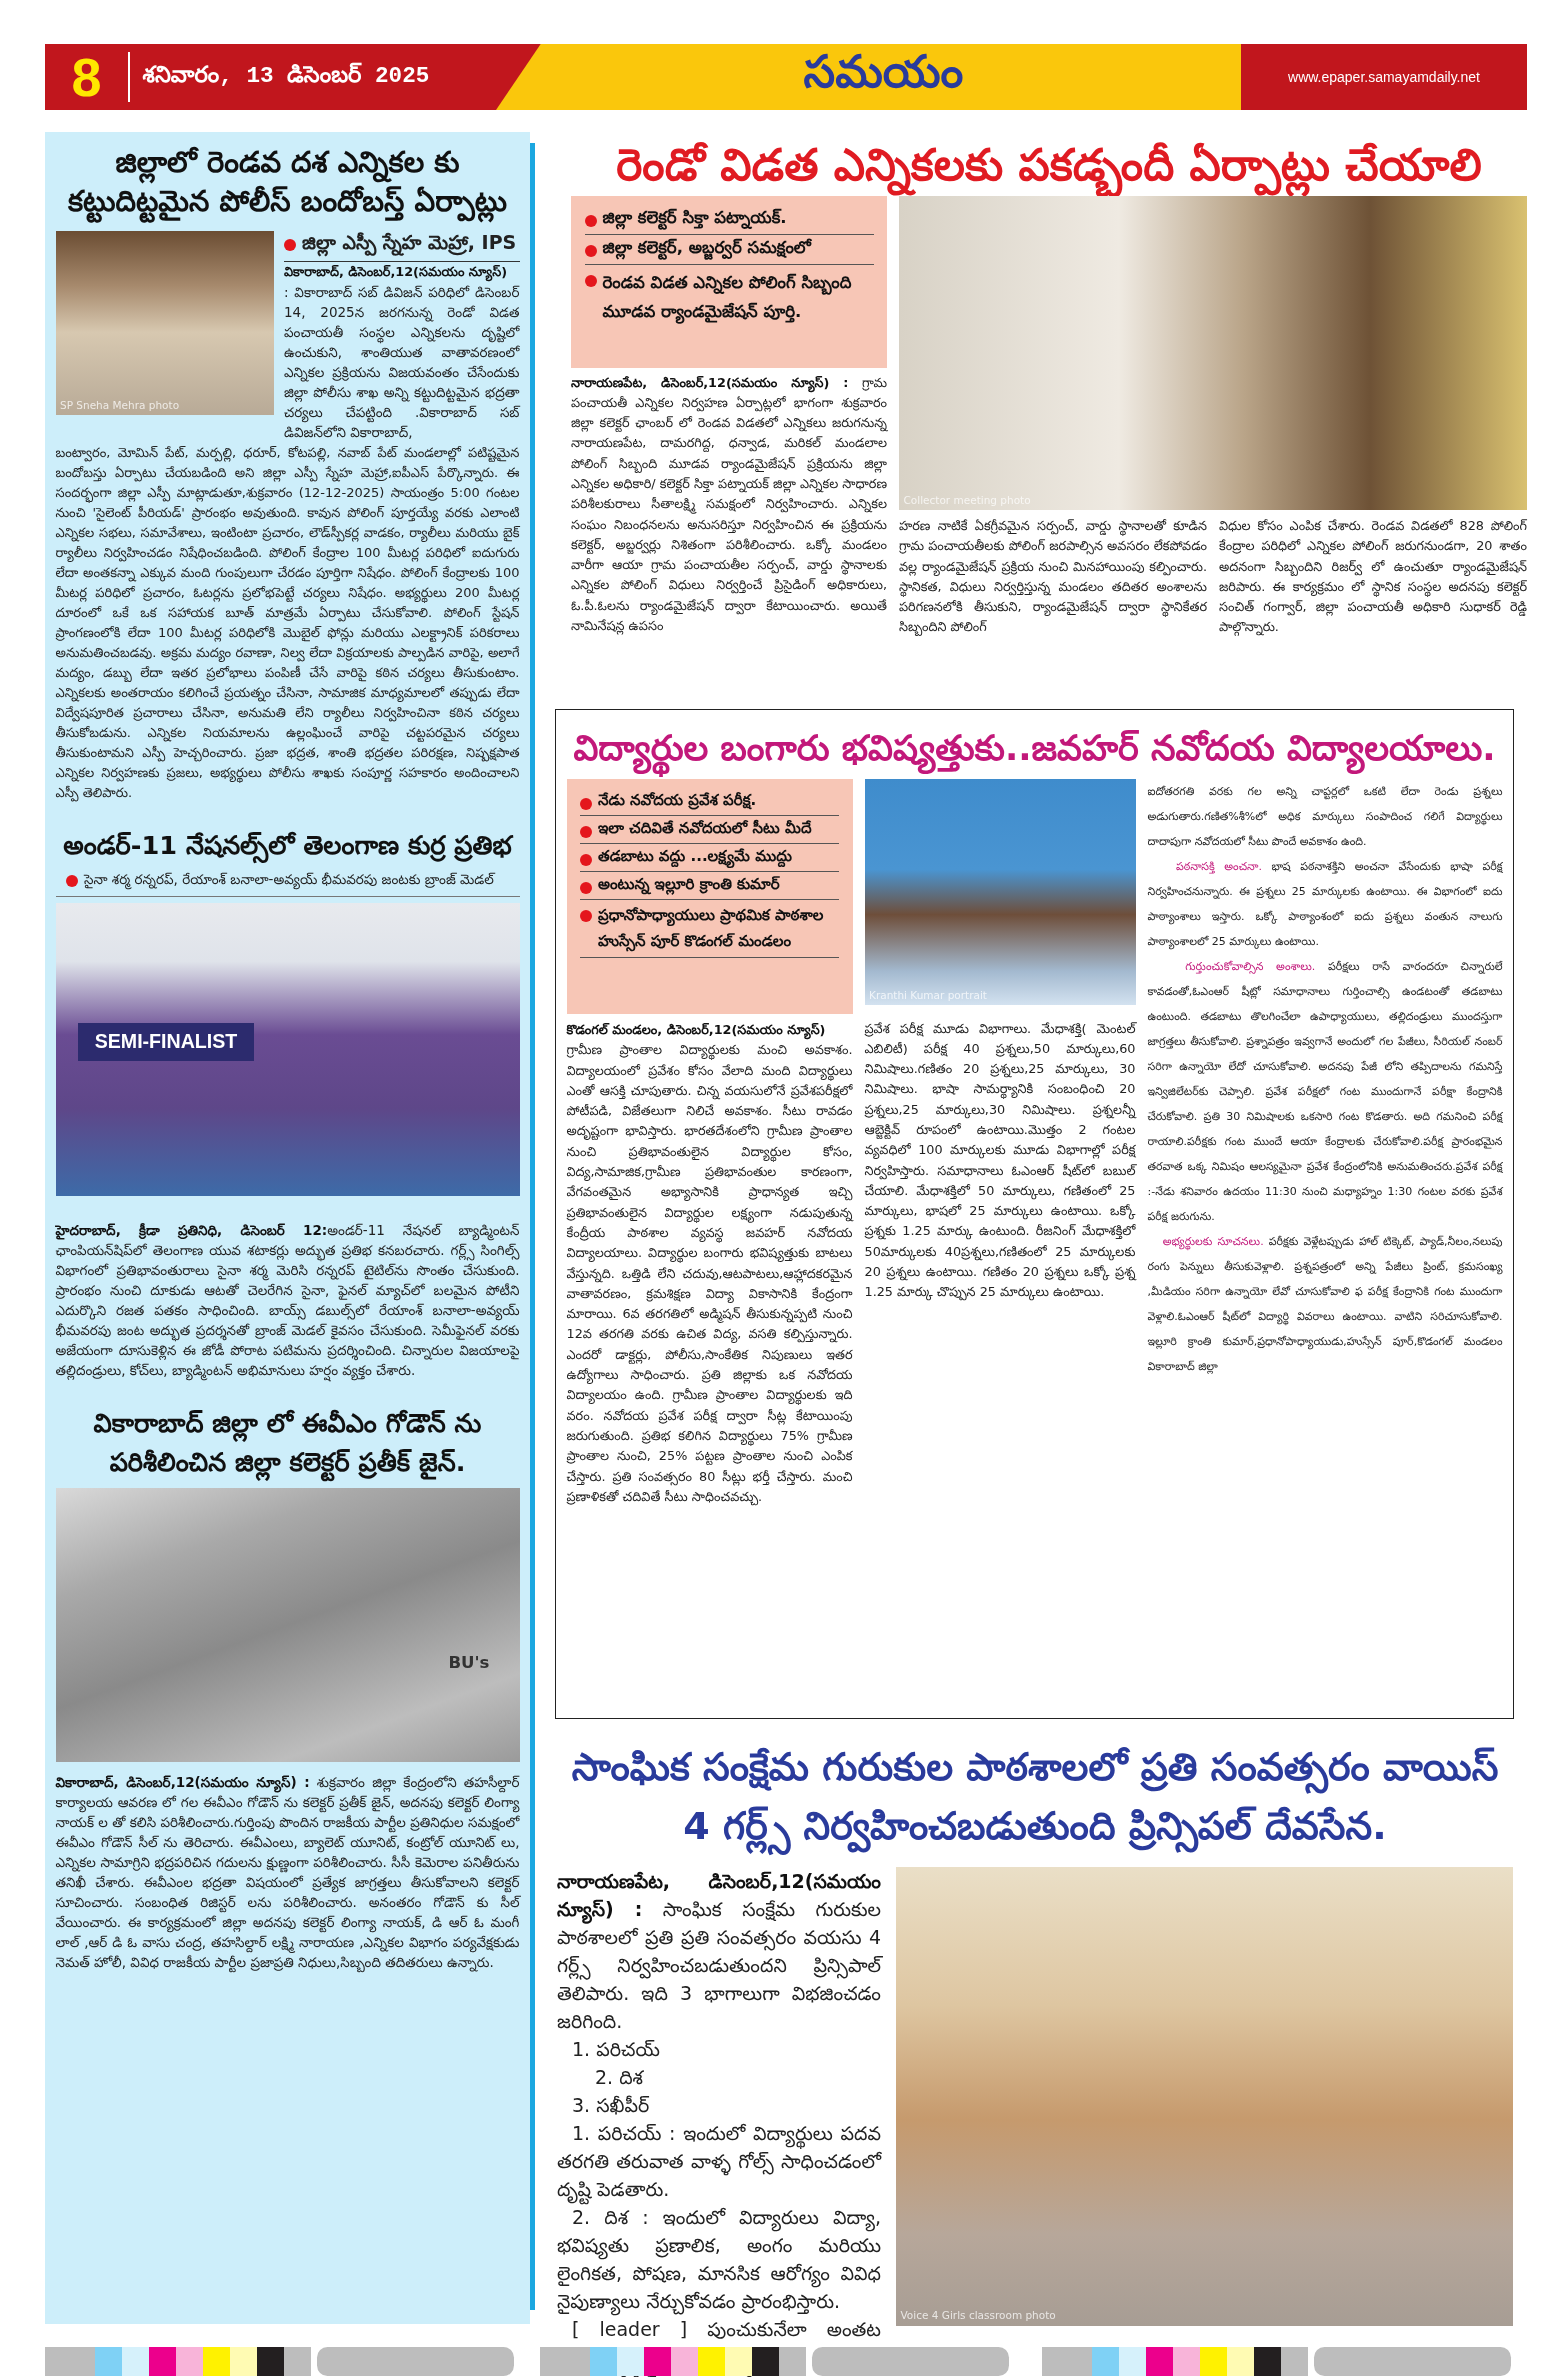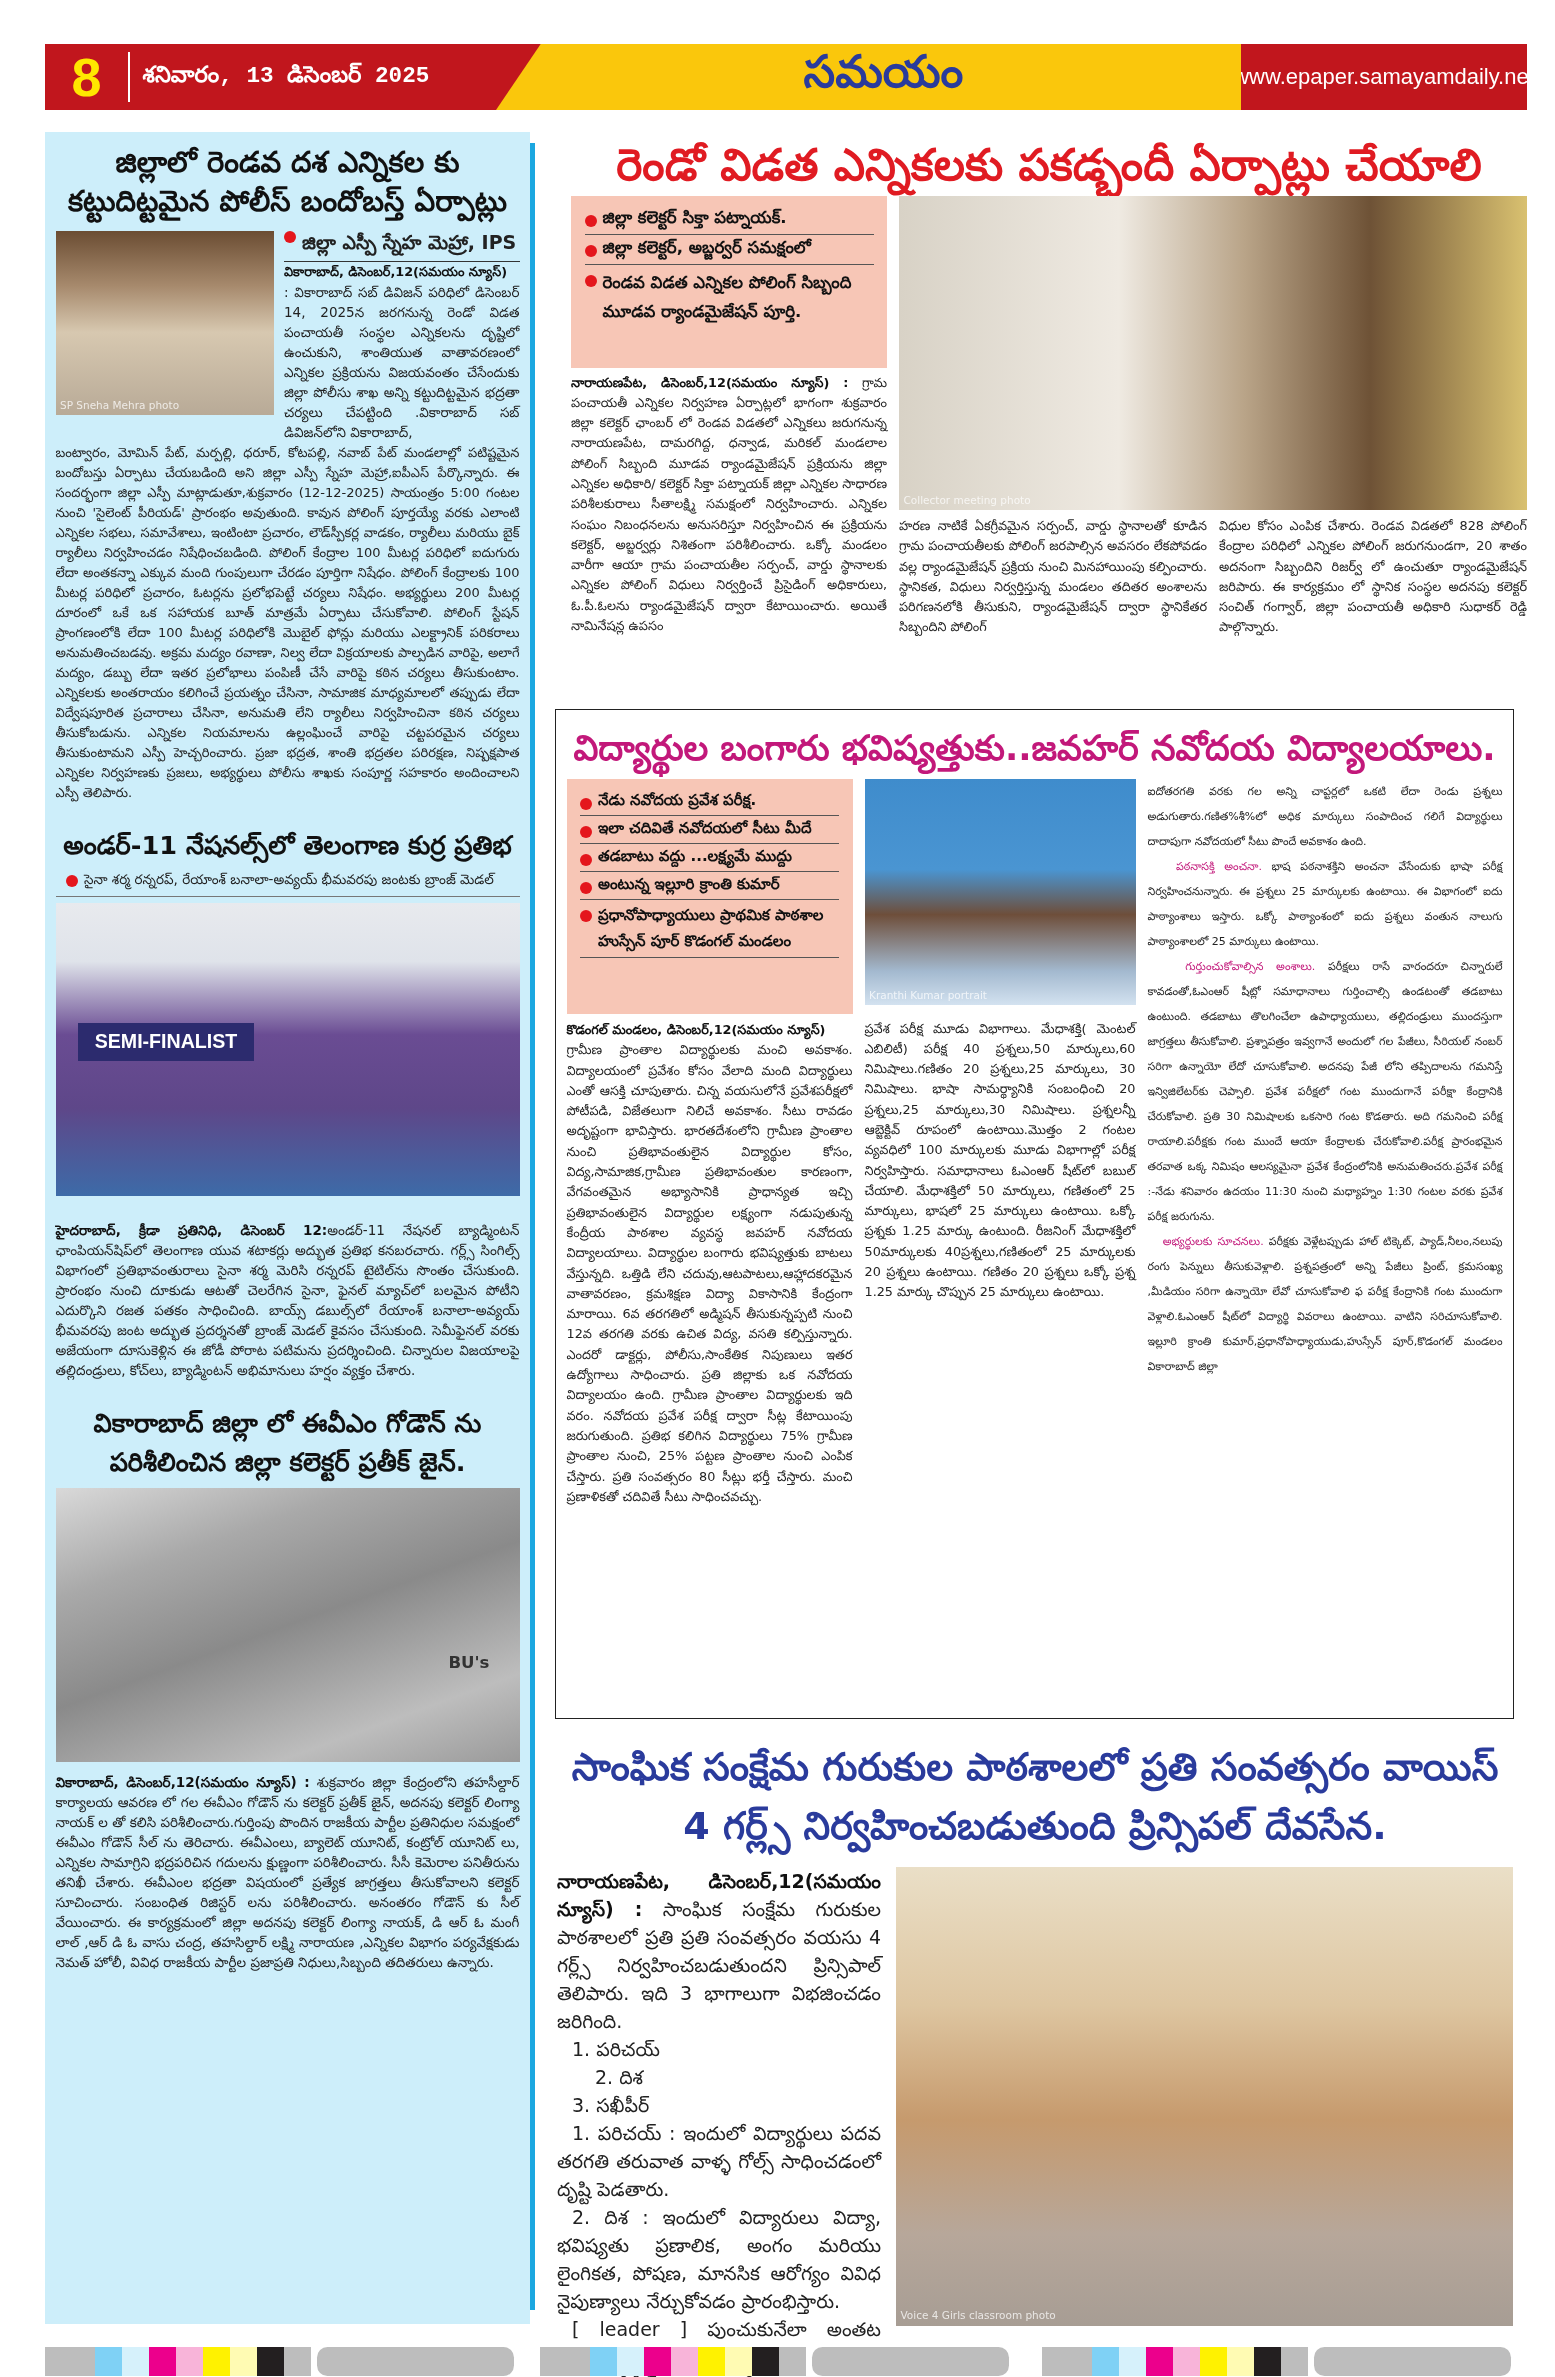--- a/index.html
+++ b/index.html
@@ -5,21 +5,21 @@
 *{box-sizing:border-box;margin:0;padding:0}
 body{width:1555px;height:2377px;background:#fff;font-family:"DejaVu Sans",sans-serif;color:#222;position:relative;overflow:hidden}
 .masthead{position:absolute;left:45px;top:44px;width:1482px;height:66px;display:flex}
 .mh-left{width:519px;background:#c1161d;position:relative;display:flex;align-items:center;clip-path:polygon(0 0,100% 0,88% 100%,0 100%)}
 .mh-num{color:#ffe600;font-weight:bold;font-size:54px;width:83px;text-align:center;font-family:"Liberation Sans",sans-serif}
 .mh-divider{width:1.5px;height:50px;background:#fff}
 .mh-date{color:#fff;font-size:22.6px;font-weight:bold;padding-left:13px;font-family:Liberation Mono, monospace}
 .mh-mid{flex:1;background:#fac70c;margin-left:-68px;display:flex;align-items:center;justify-content:center;clip-path:polygon(6% 0,100% 0,100% 100%,0 100%)}
 .mh-brand{color:#2a3b9c;font-size:45px;font-weight:bold;padding-left:30px}
 .mh-right{width:286px;background:#c1161d;display:flex;align-items:center;justify-content:center}
-.mh-url{color:#fff;font-size:22px;font-family:"Liberation Sans",sans-serif}
+.mh-url{color:#fff;font-size:14px;font-family:"Liberation Sans",sans-serif}
 
 .leftcol{position:absolute;left:45px;top:132px;width:485px;height:2192px;background:#cdeefa}
 .leftcol-rule{position:absolute;left:530px;top:143px;width:4.5px;height:2167px;background:#1ba7e0}
 .lc-head{font-weight:bold;color:#111;text-align:center;font-size:27px;line-height:38px;padding:9px 7.5px 0}
 .photo{background:linear-gradient(135deg,#8b7f77,#cfc6bd 40%,#6e6a66 70%,#a69a8e);position:relative;overflow:hidden}
 .photo .ph-label{position:absolute;left:4.5px;bottom:4.5px;color:rgba(255,255,255,.75);font-size:10.5px}
 .body-txt{font-size:14.3px;line-height:20.3px;text-align:justify;color:#222}
 .dateline{font-weight:bold;color:#111}
 .bullet{display:flex;align-items:flex-start;gap:6px;font-weight:bold;color:#111;border-bottom:0.8px solid #555;padding:3px 0}
 .dot{width:12px;height:12px;border-radius:50%;background:#e4161c;flex:none;margin-top:6.8px}
@@ -51,21 +51,21 @@
   </div>
 </div>
 
 <div class="leftcol">
   <div class="lc-head" style="padding:10.5px 22.6px 3px;font-size:29px;line-height:39px">జిల్లాలో రెండవ దశ ఎన్నికల కు కట్టుదిట్టమైన పోలీస్ బందోబస్త్ ఏర్పాట్లు</div>
   <div style="display:flex;gap:10.5px;padding:7.5px 10.5px 0">
     <div class="photo" style="width:218px;height:184px;flex:none;background:linear-gradient(180deg,#6b4d33 0%,#a78a6d 30%,#d7c8b0 55%,#b8aa97 100%)">
       <span class="ph-label">SP Sneha Mehra photo</span>
     </div>
     <div style="flex:1">
-      <div style="display:flex;align-items:flex-start;gap:6px;font-weight:bold;font-size:19px">
+      <div style="display:flex;align-items:center;gap:6px;font-weight:bold;font-size:19px">
         <span class="dot" style="margin-top:0"></span>
         <span>జిల్లా ఎస్పీ స్నేహ మెహ్రా, IPS</span>
       </div>
       <div class="dateline" style="font-size:12.8px;border-top:0.8px solid #333;margin-top:3px;padding-top:1.5px">వికారాబాద్, డిసెంబర్,12(సమయం న్యూస్)</div>
       <div class="body-txt" style="font-size:13.5px;line-height:20px">: వికారాబాద్ సబ్ డివిజన్ పరిధిలో డిసెంబర్ 14, 2025న జరగనున్న రెండో విడత పంచాయతీ సంస్థల ఎన్నికలను దృష్టిలో ఉంచుకుని, శాంతియుత వాతావరణంలో ఎన్నికల ప్రక్రియను విజయవంతం చేసేందుకు జిల్లా పోలీసు శాఖ అన్ని కట్టుదిట్టమైన భద్రతా చర్యలు చేపట్టింది .వికారాబాద్ సబ్ డివిజన్‌లోని వికారాబాద్,</div>
     </div>
   </div>
   <div class="body-txt" style="padding:1.5px 10.5px 0;font-size:13px;line-height:20px">బంట్వారం, మోమిన్ పేట్, మర్పల్లి, ధరూర్, కోటపల్లి, నవాబ్ పేట్ మండలాల్లో పటిష్టమైన బందోబస్తు ఏర్పాటు చేయబడింది అని జిల్లా ఎస్పీ స్నేహ మెహ్రా,ఐపీఎస్ పేర్కొన్నారు. ఈ సందర్భంగా జిల్లా ఎస్పీ మాట్లాడుతూ,శుక్రవారం (12-12-2025) సాయంత్రం 5:00 గంటల నుంచి 'సైలెంట్ పీరియడ్' ప్రారంభం అవుతుంది. కావున పోలింగ్ పూర్తయ్యే వరకు ఎలాంటి ఎన్నికల సభలు, సమావేశాలు, ఇంటింటా ప్రచారం, లౌడ్‌స్పీకర్ల వాడకం, ర్యాలీలు మరియు బైక్ ర్యాలీలు నిర్వహించడం నిషేధించబడింది. పోలింగ్ కేంద్రాల 100 మీటర్ల పరిధిలో ఐదుగురు లేదా అంతకన్నా ఎక్కువ మంది గుంపులుగా చేరడం పూర్తిగా నిషేధం. పోలింగ్ కేంద్రాలకు 100 మీటర్ల పరిధిలో ప్రచారం, ఓటర్లను ప్రలోభపెట్టే చర్యలు నిషేధం. అభ్యర్థులు 200 మీటర్ల దూరంలో ఒకే ఒక సహాయక బూత్ మాత్రమే ఏర్పాటు చేసుకోవాలి. పోలింగ్ స్టేషన్ ప్రాంగణంలోకి లేదా 100 మీటర్ల పరిధిలోకి మొబైల్ ఫోన్లు మరియు ఎలక్ట్రానిక్ పరికరాలు అనుమతించబడవు. అక్రమ మద్యం రవాణా, నిల్వ లేదా విక్రయాలకు పాల్పడిన వారిపై, అలాగే మద్యం, డబ్బు లేదా ఇతర ప్రలోభాలు పంపిణీ చేసే వారిపై కఠిన చర్యలు తీసుకుంటాం. ఎన్నికలకు అంతరాయం కలిగించే ప్రయత్నం చేసినా, సామాజిక మాధ్యమాలలో తప్పుడు లేదా విద్వేషపూరిత ప్రచారాలు చేసినా, అనుమతి లేని ర్యాలీలు నిర్వహించినా కఠిన చర్యలు తీసుకోబడును. ఎన్నికల నియమాలను ఉల్లంఘించే వారిపై చట్టపరమైన చర్యలు తీసుకుంటామని ఎస్పీ హెచ్చరించారు. ప్రజా భద్రత, శాంతి భద్రతల పరిరక్షణ, నిష్పక్షపాత ఎన్నికల నిర్వహణకు ప్రజలు, అభ్యర్థులు పోలీసు శాఖకు సంపూర్ణ సహకారం అందించాలని ఎస్పీ తెలిపారు.</div>
 
   <div class="lc-head" style="margin-top:13.5px;font-size:25.6px">అండర్-11 నేషనల్స్‌లో తెలంగాణ కుర్ర ప్రతిభ</div>

